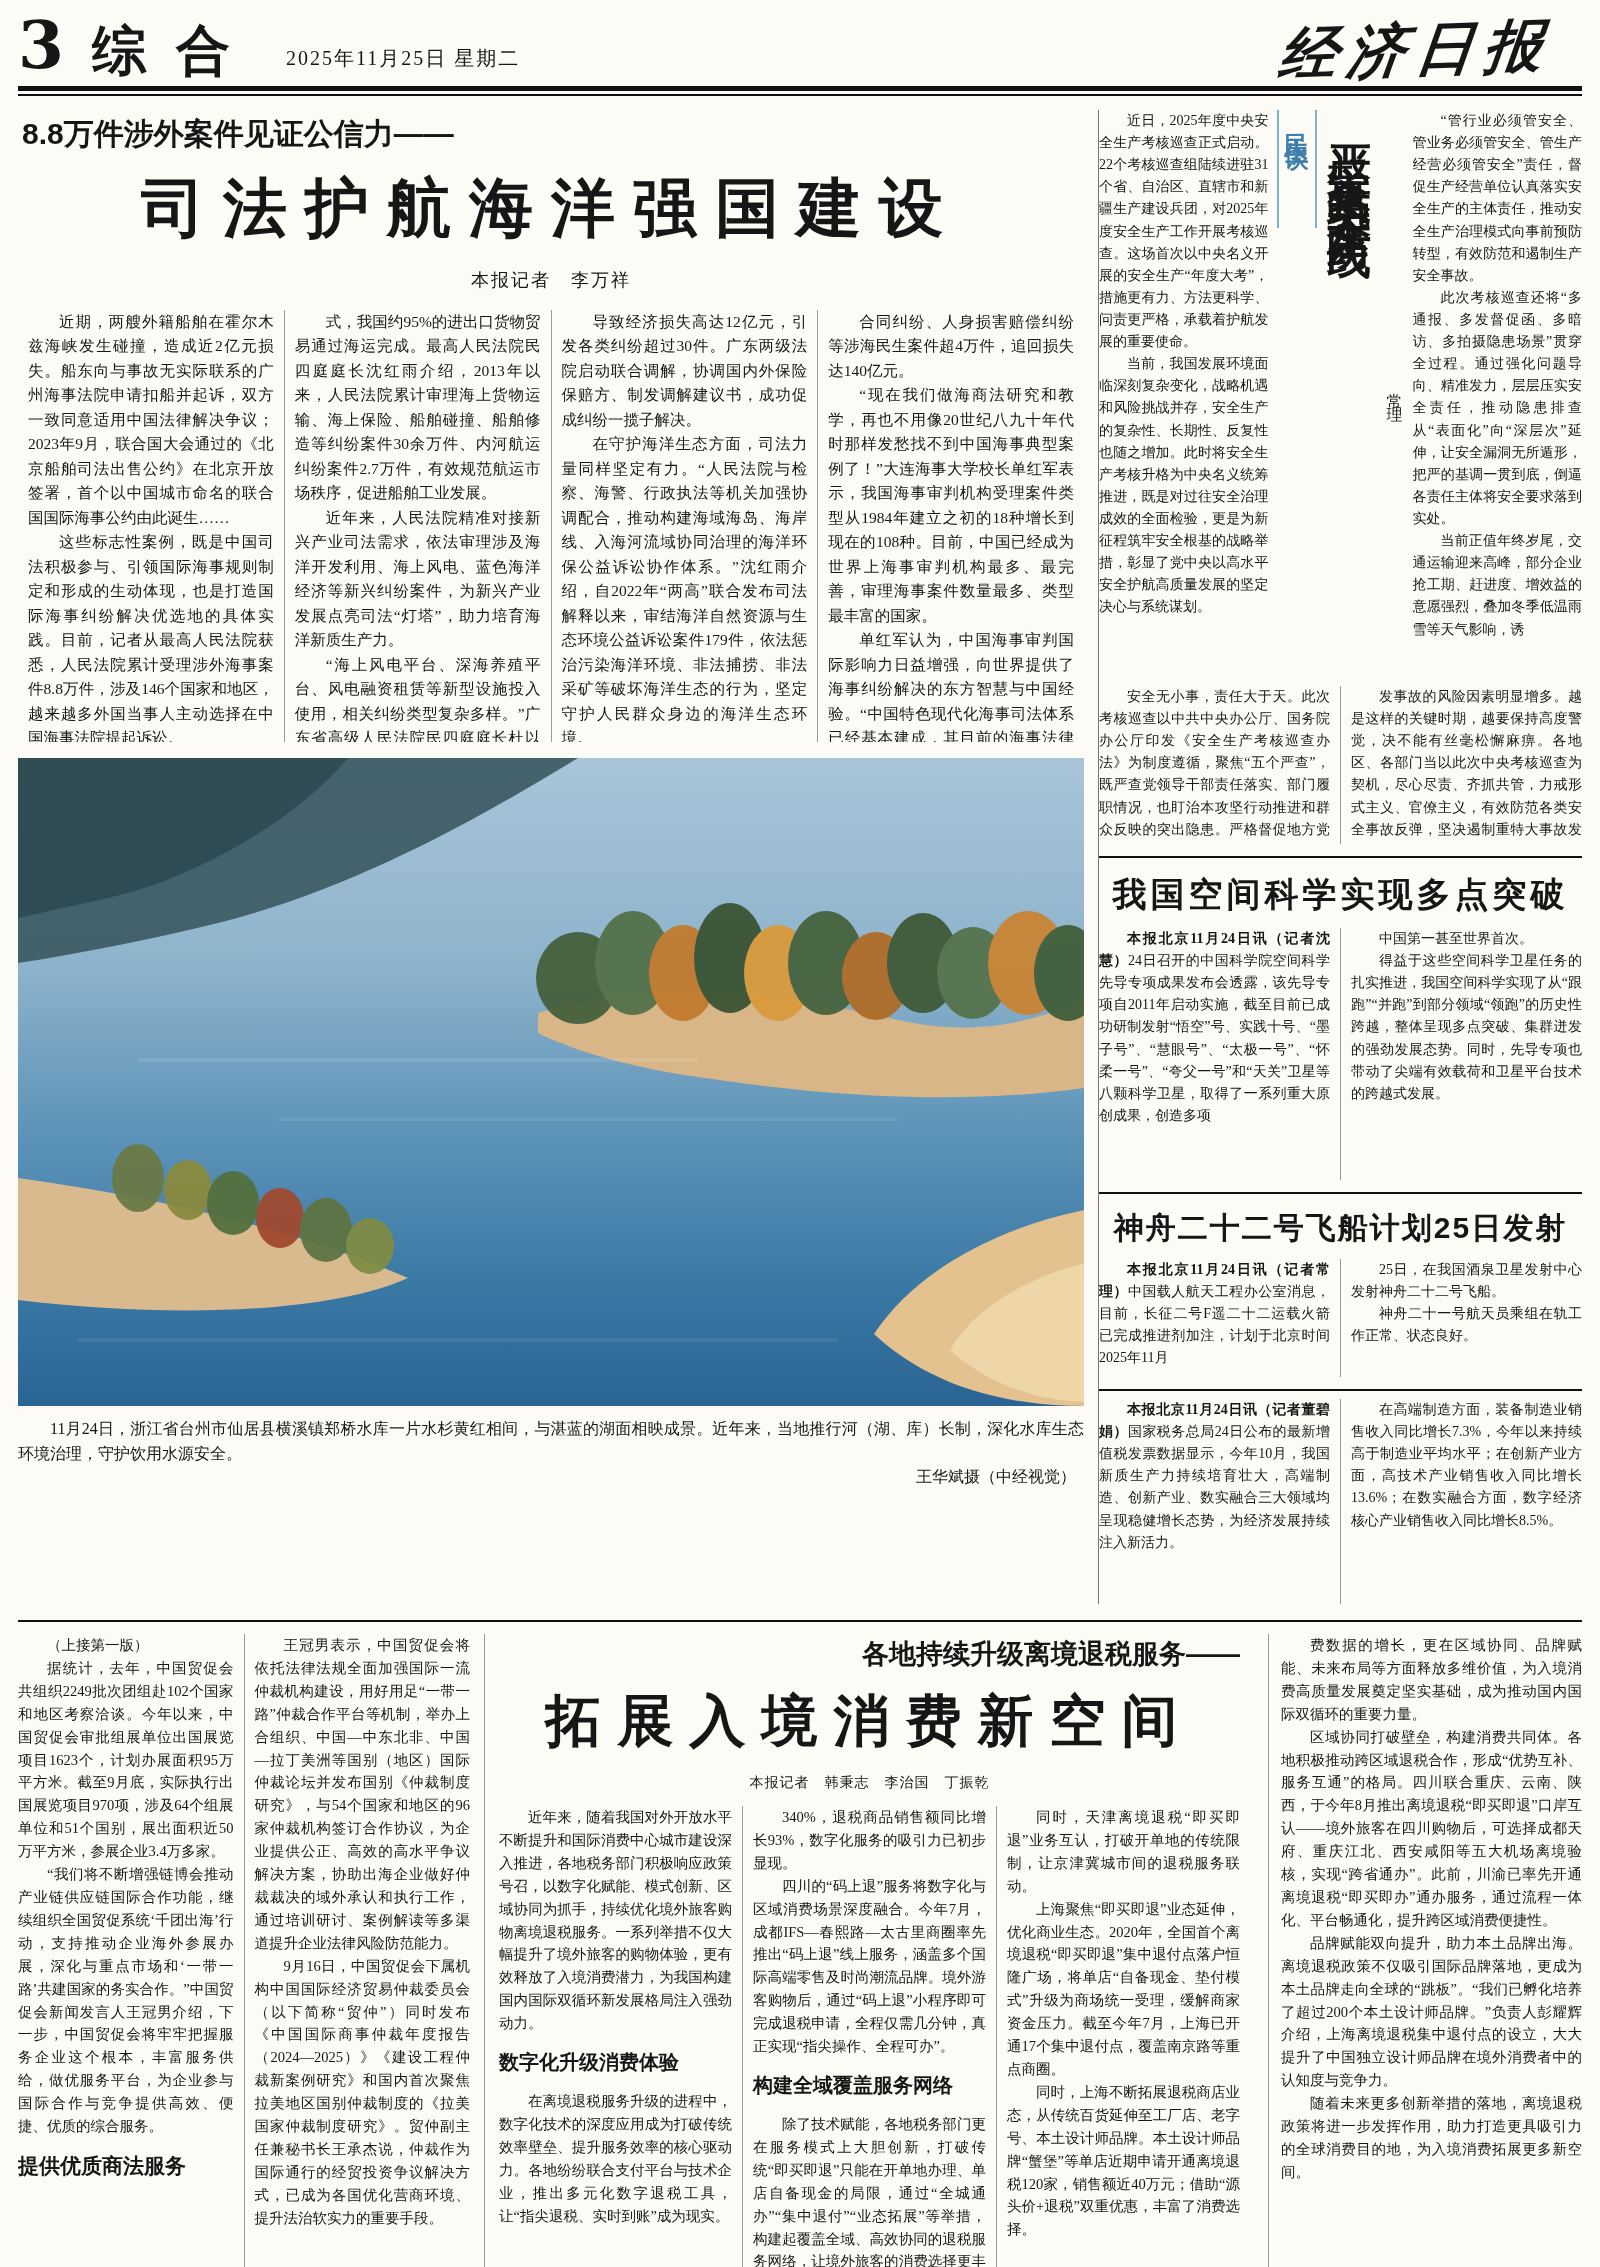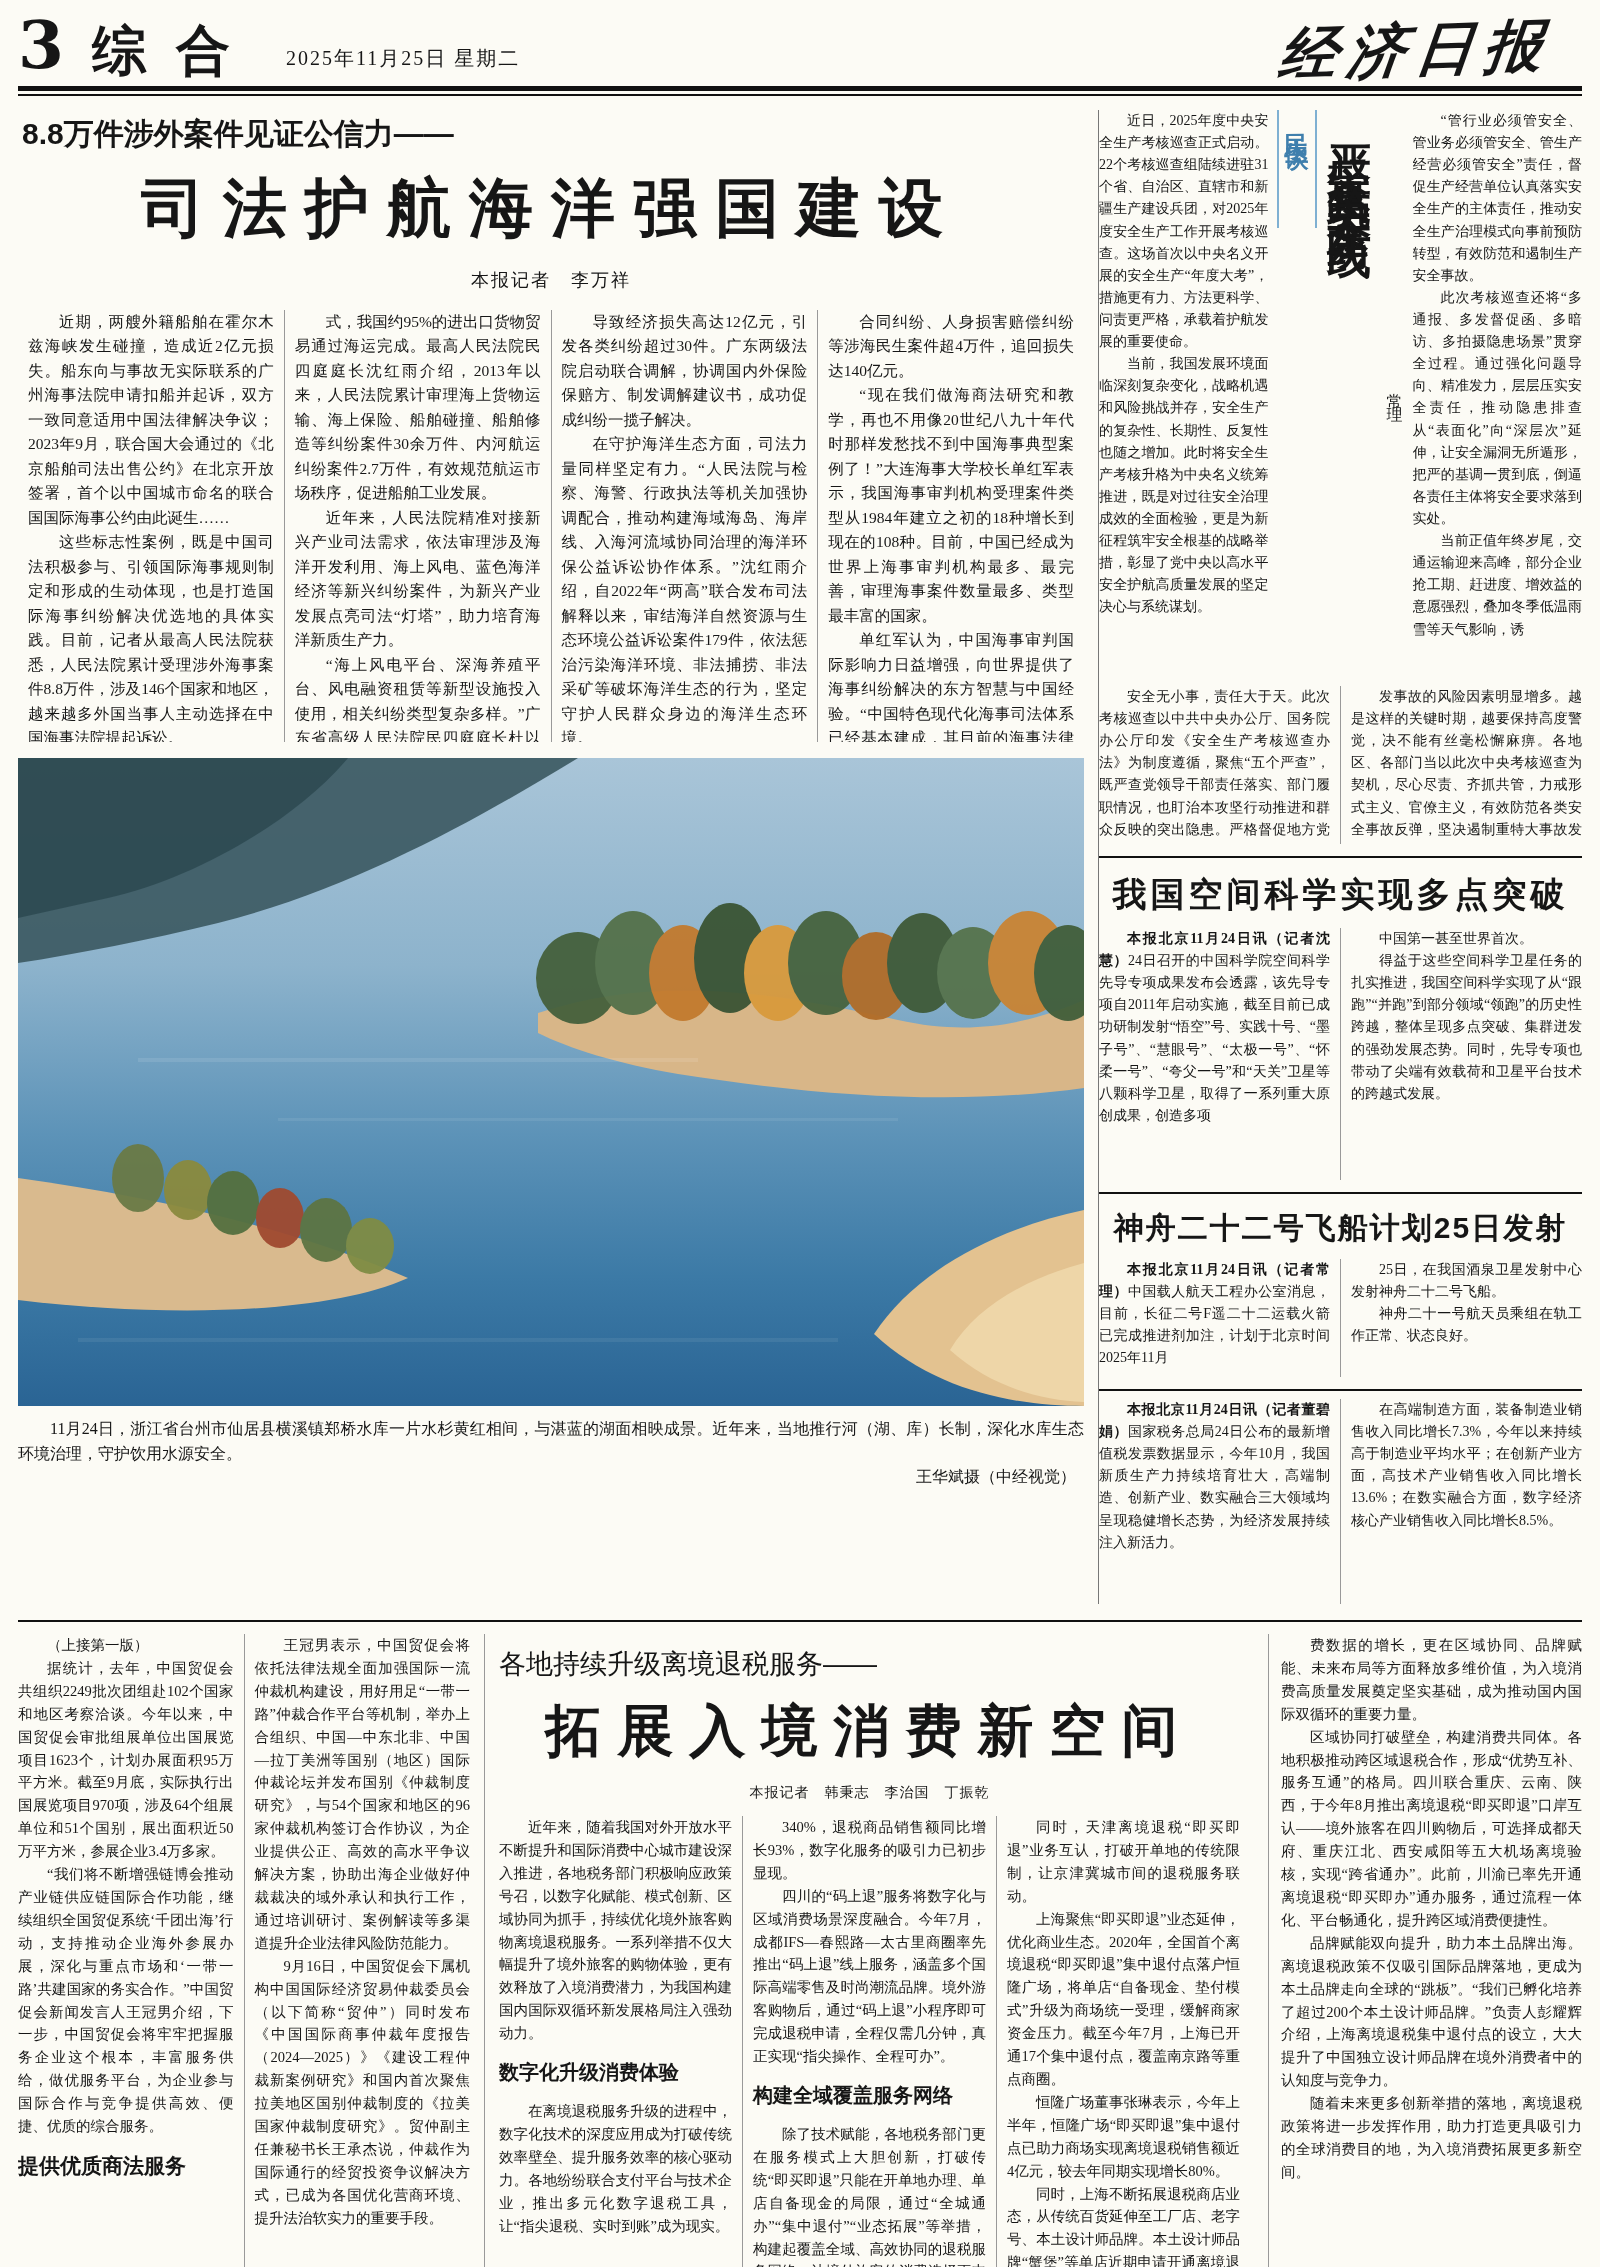--- a/index.html
+++ b/index.html
@@ -58,21 +58,21 @@
   .cols-shenzhou{height:118px;}
   .cols-hightech{height:205px;justify-content:center;}
   
   .bottom-region{border-top:2px solid #111;margin-top:16px;padding-top:12px;display:flex;height:772px;overflow:hidden;}
   .bl{width:452px;flex:none;display:flex;flex-direction:column;}
   .bl-cols{display:flex;flex:1;overflow:hidden;font-size:14.5px;}
   .bcol{flex:1;overflow:hidden;min-width:0;}
   .bcol + .bcol{border-left:1px solid #999;margin-left:10px;padding-left:10px;}
   .subhead{font-weight:700;font-size:21px;font-family:"Liberation Sans",sans-serif;margin:14px 0;}
   .tax{width:770px;flex:none;border-left:1px solid #999;margin-left:14px;padding:0 14px;box-sizing:border-box;}
-  .tax-kicker{font-size:27px;font-weight:normal;margin:12px 0 12px;font-family:"Liberation Sans",sans-serif;}
+  .tax-kicker{font-size:27px;font-weight:bold;margin:2px 0 12px;font-family:"Liberation Sans",sans-serif;text-align:right;}
   .tax-headline{font-size:56px;font-weight:900;letter-spacing:16px;text-align:center;
                 font-family:"Liberation Sans","DejaVu Sans",sans-serif;}
   .tax-byline{text-align:center;font-size:14px;margin:14px 0 14px;letter-spacing:1px;}
   .tax-cols{display:flex;height:560px;overflow:hidden;font-size:14.5px;}
   .tax-col{flex:1;overflow:hidden;min-width:0;}
   .tax-col + .tax-col{border-left:1px solid #999;margin-left:10px;padding-left:10px;}
   .tax .subhead{font-size:20px;}
   .rb{flex:1;border-left:1px solid #999;margin-left:14px;padding-left:12px;overflow:hidden;font-size:14.5px;min-width:0;}
 </style>
 </head>
@@ -286,21 +286,20 @@
             </div>
           <h4 class="subhead">构建全域覆盖服务网络</h4>
           <div>
               <p>除了技术赋能，各地税务部门更在服务模式上大胆创新，打破传统“即买即退”只能在开单地办理、单店自备现金的局限，通过“全城通办”“集中退付”“业态拓展”等举措，构建起覆盖全域、高效协同的退税服务网络，让境外旅客的消费选择更丰富、退税体验更灵活。</p>
             </div>
         </div>
         <div class="tax-col">
           <div>
               <p>同时，天津离境退税“即买即退”业务互认，打破开单地的传统限制，让京津冀城市间的退税服务联动。</p>
               <p>上海聚焦“即买即退”业态延伸，优化商业生态。2020年，全国首个离境退税“即买即退”集中退付点落户恒隆广场，将单店“自备现金、垫付模式”升级为商场统一受理，缓解商家资金压力。截至今年7月，上海已开通17个集中退付点，覆盖南京路等重点商圈。</p>
-              <p>恒隆广场董事张琳表示，今年上半年，恒隆广场“即买即退”集中退付点已助力商场实现离境退税销售额近4亿元，较去年同期实现增长80%。</p>
               <p>同时，上海不断拓展退税商店业态，从传统百货延伸至工厂店、老字号、本土设计师品牌。本土设计师品牌“蟹堡”等单店近期申请开通离境退税120家，销售额近40万元；借助“源头价+退税”双重优惠，丰富了消费选择。</p>
             </div>
 
         </div>
       </div>
     </article>
 
     <div class="rb">
         <p>费数据的增长，更在区域协同、品牌赋能、未来布局等方面释放多维价值，为入境消费高质量发展奠定坚实基础，成为推动国内国际双循环的重要力量。</p>
         <p>区域协同打破壁垒，构建消费共同体。各地积极推动跨区域退税合作，形成“优势互补、服务互通”的格局。四川联合重庆、云南、陕西，于今年8月推出离境退税“即买即退”口岸互认——境外旅客在四川购物后，可选择成都天府、重庆江北、西安咸阳等五大机场离境验核，实现“跨省通办”。此前，川渝已率先开通离境退税“即买即办”通办服务，通过流程一体化、平台畅通化，提升跨区域消费便捷性。</p>

